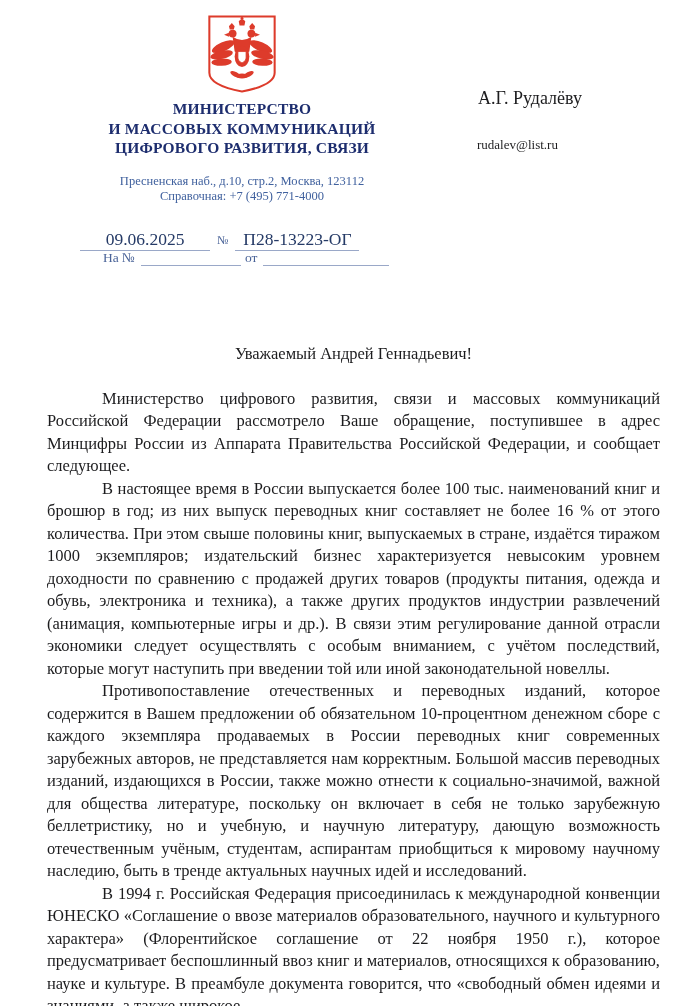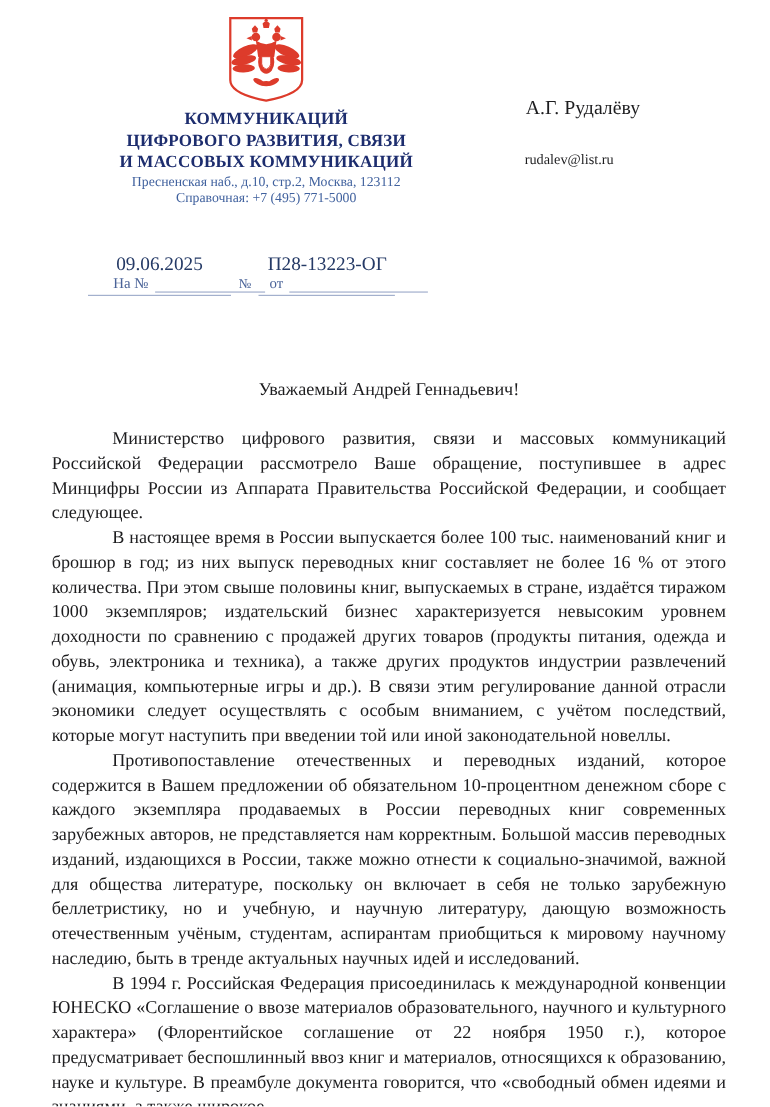--- a/index.html
+++ b/index.html
@@ -10,27 +10,27 @@
   
   .letterhead {
     position:absolute; left:68px; top:14px; width:348px; text-align:center;
   }
   .emblem { margin:0 auto 5px auto; width:74px; height:80px; }
   .ministry {
     color:#1d2d6e; font-weight:bold; font-size:15.5px; line-height:19.5px;
     letter-spacing:0.2px;
   }
   .addr {
-    margin-top:0; color:#40619e; font-size:12.5px; line-height:15px;
+    margin-top:16px; color:#40619e; font-size:12.5px; line-height:15px;
   }
   
   .date-row { position:absolute; left:80px; top:229px; white-space:nowrap; }
   .u-field {
     display:inline-block; border-bottom:1.3px solid #9aa8c8; text-align:center;
-    color:#253a66; font-size:17.5px; padding-bottom:18px;
+    color:#253a66; font-size:17.5px; padding-bottom:0;
   }
   .date-field { width:130px; }
   .doc-field { width:124px; }
   .num-sign {
     display:inline-block; font-size:12px; color:#4a6398; margin:0 7px;
     vertical-align:bottom; padding-bottom:3px;
   }
   
   .ref-row { position:absolute; left:103px; top:250px; white-space:nowrap;
     color:#4a6398; font-size:13.5px; }
@@ -83,27 +83,27 @@
           <ellipse cx="70" cy="50" rx="14" ry="5" transform="rotate(12 70 50)"></ellipse>
           <ellipse cx="70" cy="59" rx="12.5" ry="4.5" transform="rotate(2 70 59)"></ellipse>
           <ellipse cx="37" cy="74" rx="7" ry="3" transform="rotate(28 37 74)"></ellipse>
           <ellipse cx="45" cy="76" rx="7.5" ry="3"></ellipse>
           <ellipse cx="53" cy="74" rx="7" ry="3" transform="rotate(-28 53 74)"></ellipse>
         </g>
         <path d="M40 46 h10 v8 q0 4 -5 6 q-5 -2 -5 -6 Z" fill="#ffffff" stroke="#dd3b2b" stroke-width="1"></path>
       </svg>
     </div>
     <div class="ministry">
-      <div>КОММУНИКАЦИЙ</div>
+      <div>МИНИСТЕРСТВО</div>
+      <div>И МАССОВЫХ КОММУНИКАЦИЙ</div>
       <div>ЦИФРОВОГО РАЗВИТИЯ, СВЯЗИ</div>
-      <div>И МАССОВЫХ КОММУНИКАЦИЙ</div>
     </div>
     <div class="addr">
       <div>Пресненская наб., д.10, стр.2, Москва, 123112</div>
-      <div>Справочная: +7 (495) 771-5000</div>
+      <div>Справочная: +7 (495) 771-4000</div>
     </div>
   </div>
 
   <div class="recipient-name">А.Г. Рудалёву</div>
   <div class="recipient-email">rudalev@list.ru</div>
 
   <div class="date-row">
     <span class="u-field date-field">09.06.2025</span><span class="num-sign">№</span><span class="u-field doc-field">П28-13223-ОГ</span>
   </div>
 

